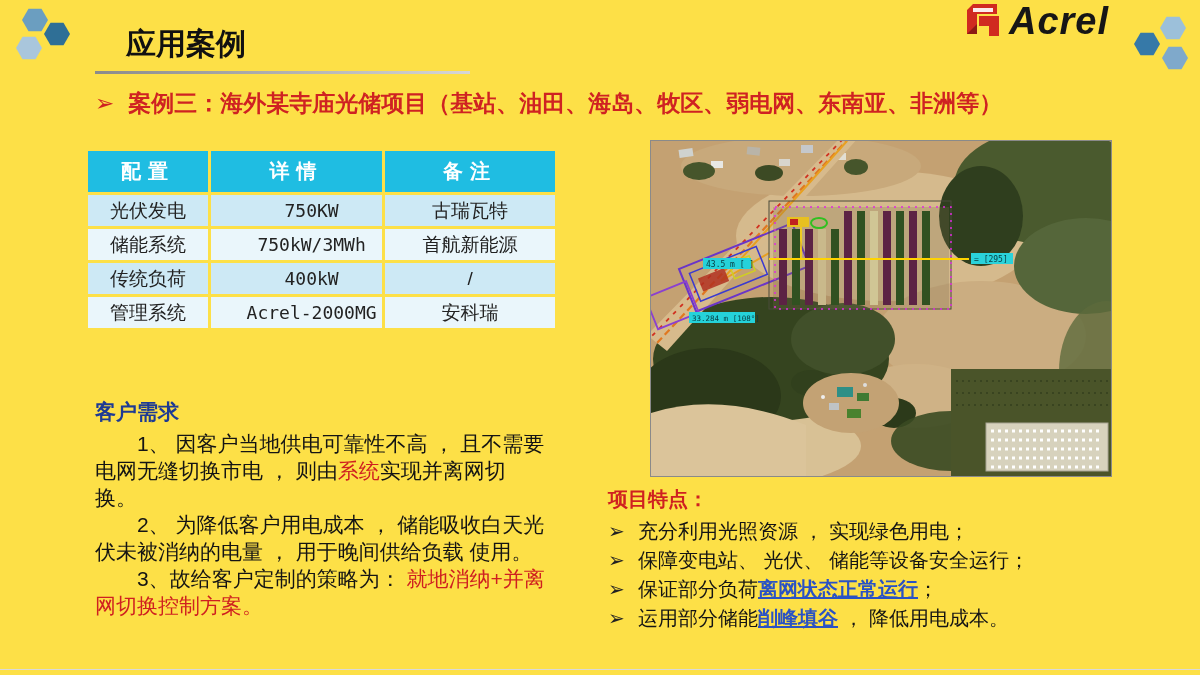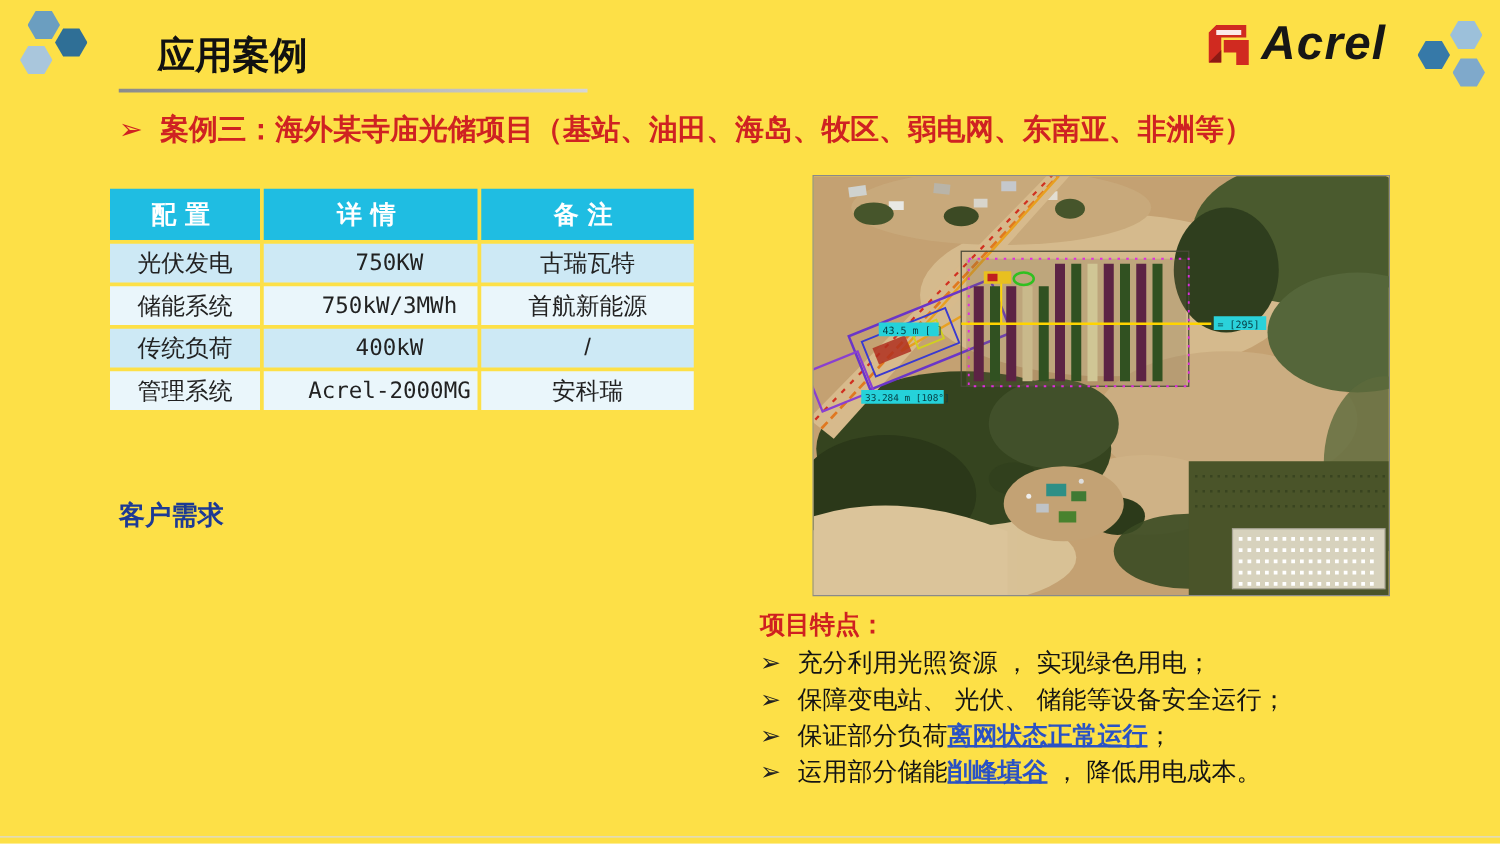--- a/index.html
+++ b/index.html
@@ -5,21 +5,21 @@
   html,body{margin:0;padding:0;background:#fff;}
   .slide{position:relative;width:1200px;height:675px;background:#fde047;overflow:hidden;
          font-family:"Liberation Sans",sans-serif;color:#1a1a1a;}
   
   .hex{position:absolute;clip-path:polygon(25% 3%,75% 3%,100% 50%,75% 97%,25% 97%,0 50%);}
   .hex-cluster{position:absolute;}
   
   .page-title{position:absolute;left:126px;top:24px;font-size:30px;font-weight:bold;color:#111;}
   .title-underline{position:absolute;left:95px;top:71px;width:375px;height:3px;
       background:linear-gradient(to right,#8b8b8b,#d6d6d6);}
-  .brand{position:absolute;left:963px;top:14px;display:flex;align-items:center;}
+  .brand{position:absolute;left:963px;top:0;display:flex;}
   .brand-text{font-size:38px;font-weight:bold;font-style:italic;color:#161616;letter-spacing:1px;margin-left:6px;}
   
   .case-heading{position:absolute;left:95px;top:88px;width:1020px;font-size:23px;font-weight:bold;color:#cf2222;}
   .case-heading .arrow{margin-right:14px;font-weight:normal;}
   
   .cfg-table{position:absolute;left:85px;top:148px;width:473px;border-collapse:separate;border-spacing:3px;}
   .cfg-table th{background:#1fbde2;color:#fff;font-size:20px;font-weight:bold;height:33px;letter-spacing:.35em;padding:4px;}
   .cfg-table td{font-size:19px;text-align:center;height:31px;color:#222;padding:0;}
   .cfg-table tr.odd td{background:#cde9f5;}
   .cfg-table tr.even td{background:#eaf6fb;}
@@ -209,20 +209,25 @@
         <rect x="38" y="171" width="66" height="11" fill="#25d2da"></rect>
         <text x="41" y="180" font-size="7.5" fill="#063a40">33.284 m [108°]</text>
         <rect x="320" y="112" width="42" height="11" fill="#2ad2da"></rect>
         <text x="323" y="121" font-size="8" fill="#063a40">= [295]</text>
       </g>
     </svg>
   </div>
 
   <div class="needs">
     <div class="needs-title">客户需求</div>
+    <div>
+        <p><span>1、 因客户当地供电可靠性不高 ， 且不需要电网无缝切换市电 ， 则由</span><span class="seg-red">系统</span><span>实现并离网切换。</span></p>
+        <p><span>2、 为降低客户用电成本 ， 储能吸收白天光伏未被消纳的电量 ， 用于晚间供给负载 使用。</span></p>
+        <p><span>3、故给客户定制的策略为： </span><span class="seg-red">就地消纳+并离网切换控制方案。</span></p>
+      </div>
   </div>
 
   <div class="features">
     <div class="features-title">项目特点：</div>
     <ul>
         <li>
           <span class="arrow">➢</span>
           <span><span>充分利用光照资源 ， 实现绿色用电；</span></span>
         </li>
         <li>

